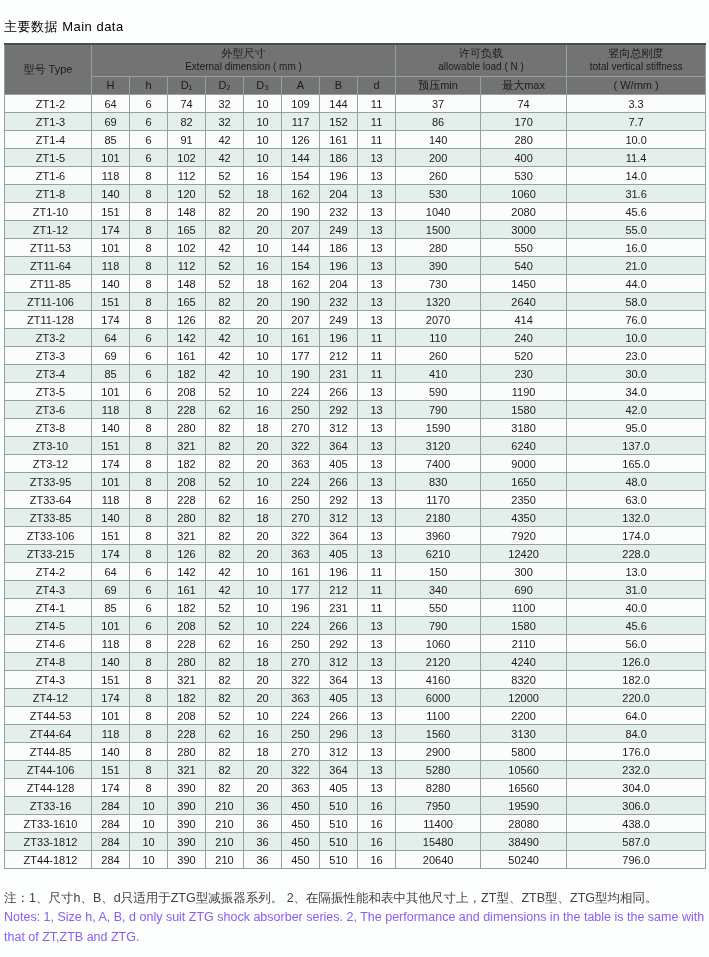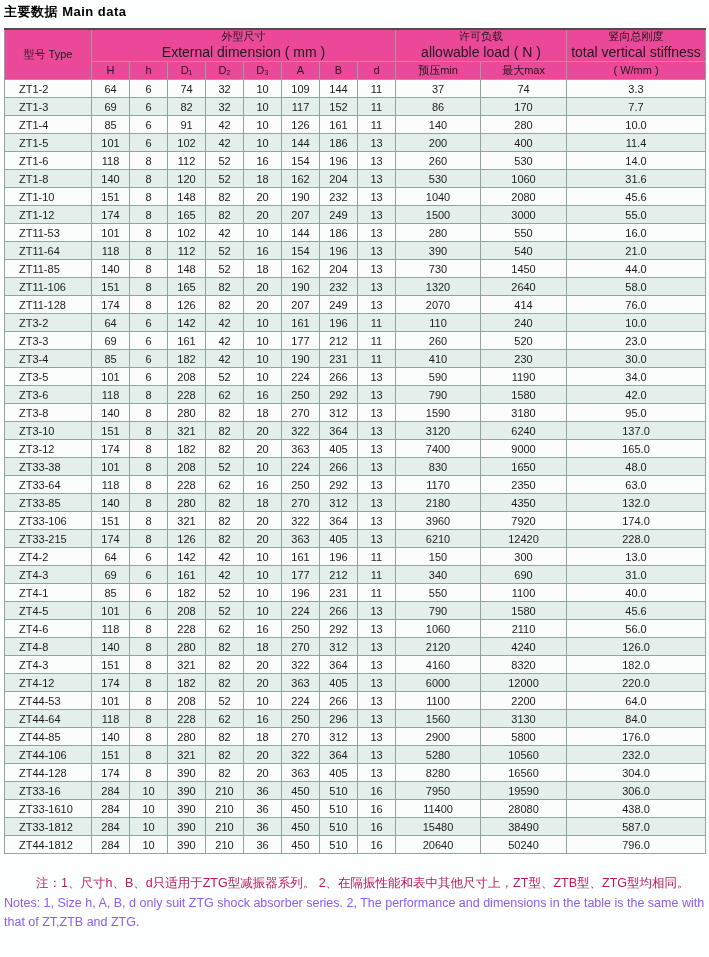--- a/index.html
+++ b/index.html
@@ -11,23 +11,23 @@
   }
   .page {
     position: relative;
     width: 709px;
     height: 957px;
     background: #fdfefe;
     overflow: hidden;
   }
   .page-title {
     margin: 0;
-    padding: 3px 0 0 4px;
+    padding: 18px 0 0 4px;
     font-size: 13px;
-    font-weight: bold;
+    font-weight: normal;
     letter-spacing: 0.5px;
     color: #000;
   }
   table.main-table {
     border-collapse: collapse;
     table-layout: fixed;
     width: 701px;
     margin: 7px 4px 0 4px;
     font-size: 11px;
   }
@@ -36,40 +36,40 @@
     border: 1px solid #8fa6a0;
     padding: 0 2px;
     text-align: center;
     vertical-align: middle;
     font-weight: normal;
     overflow: hidden;
     white-space: nowrap;
   }
   table.main-table { border-top: 2px solid #474f4d; border-bottom: 1px solid #6d7f7b; }
   thead th {
-    background: #ec4899;
+    background: #737373;
     line-height: 1.25;
   }
   thead tr.group-row th { height: 31px; }
   thead tr.sub-row th { height: 17px; }
   .hdr-zh { display: block; font-size: 11px; }
-  .hdr-en { display: block; font-size: 14px; }
+  .hdr-en { display: block; font-size: 10px; }
   tbody td { height: 17px; background: #fbfdfc; }
   tbody tr:nth-child(even) td { background: #e4efec; }
   tbody td.type {
-    text-align: left;
-    padding-left: 14px;
+    text-align: center;
+    padding-left: 7px;
   }
   .notes {
     margin: 20px 4px 0 4px;
     font-size: 12.5px;
     line-height: 1.55;
   }
   .notes p { margin: 0; }
-  .notes .zh { color: #be185d; margin-left: 32px; }
+  .notes .zh { color: #404040; }
   .notes .en { color: #8b5cf6; }
 </style>
 </head>
 <body>
 
 <div class="page">
 
   <h1 class="page-title"><span>主要数据</span>&nbsp;<span>Main data</span></h1>
 
   <table class="main-table">
@@ -406,21 +406,21 @@
           <td>82</td>
           <td>20</td>
           <td>363</td>
           <td>405</td>
           <td>13</td>
           <td>7400</td>
           <td>9000</td>
           <td>165.0</td>
         </tr>
         <tr>
-          <td class="type">ZT33-38</td>
+          <td class="type">ZT33-95</td>
           <td>101</td>
           <td>8</td>
           <td>208</td>
           <td>52</td>
           <td>10</td>
           <td>224</td>
           <td>266</td>
           <td>13</td>
           <td>830</td>
           <td>1650</td>

